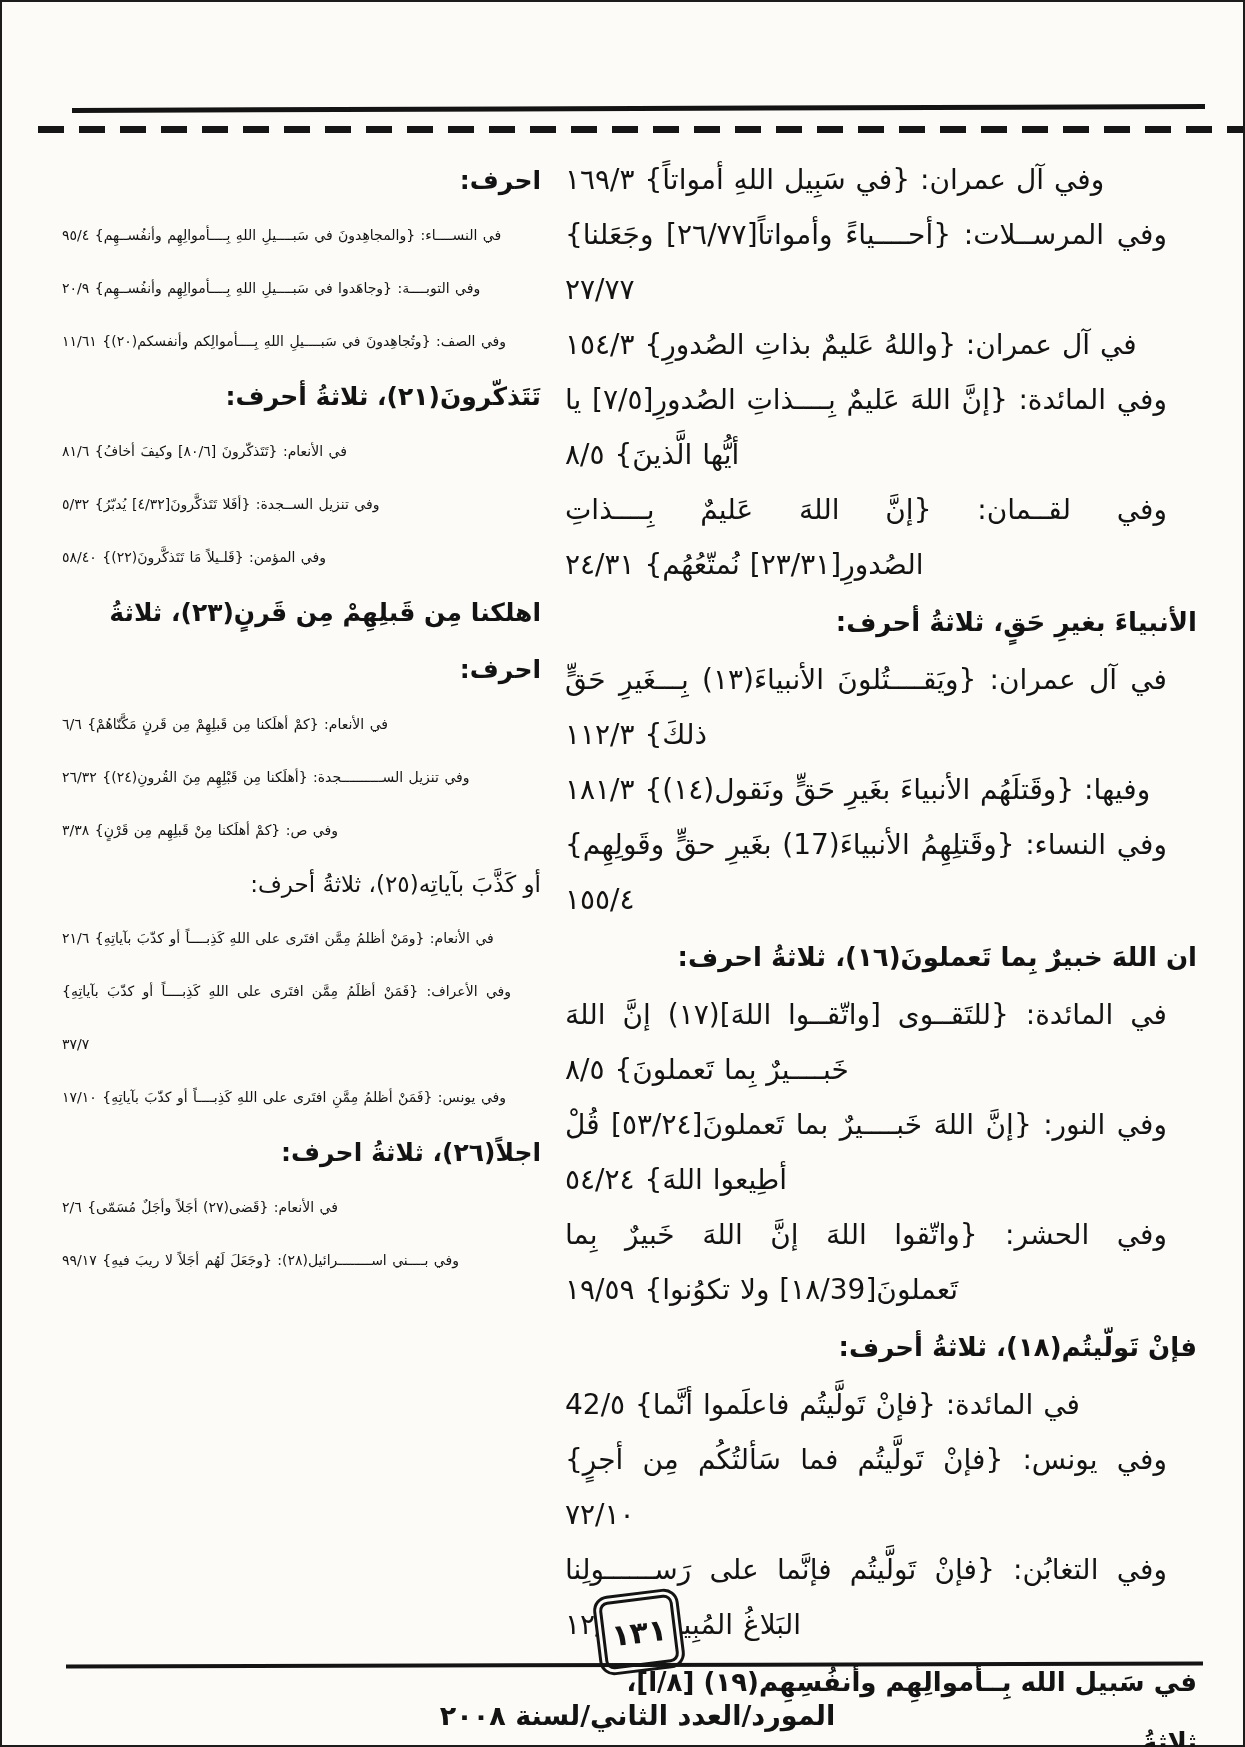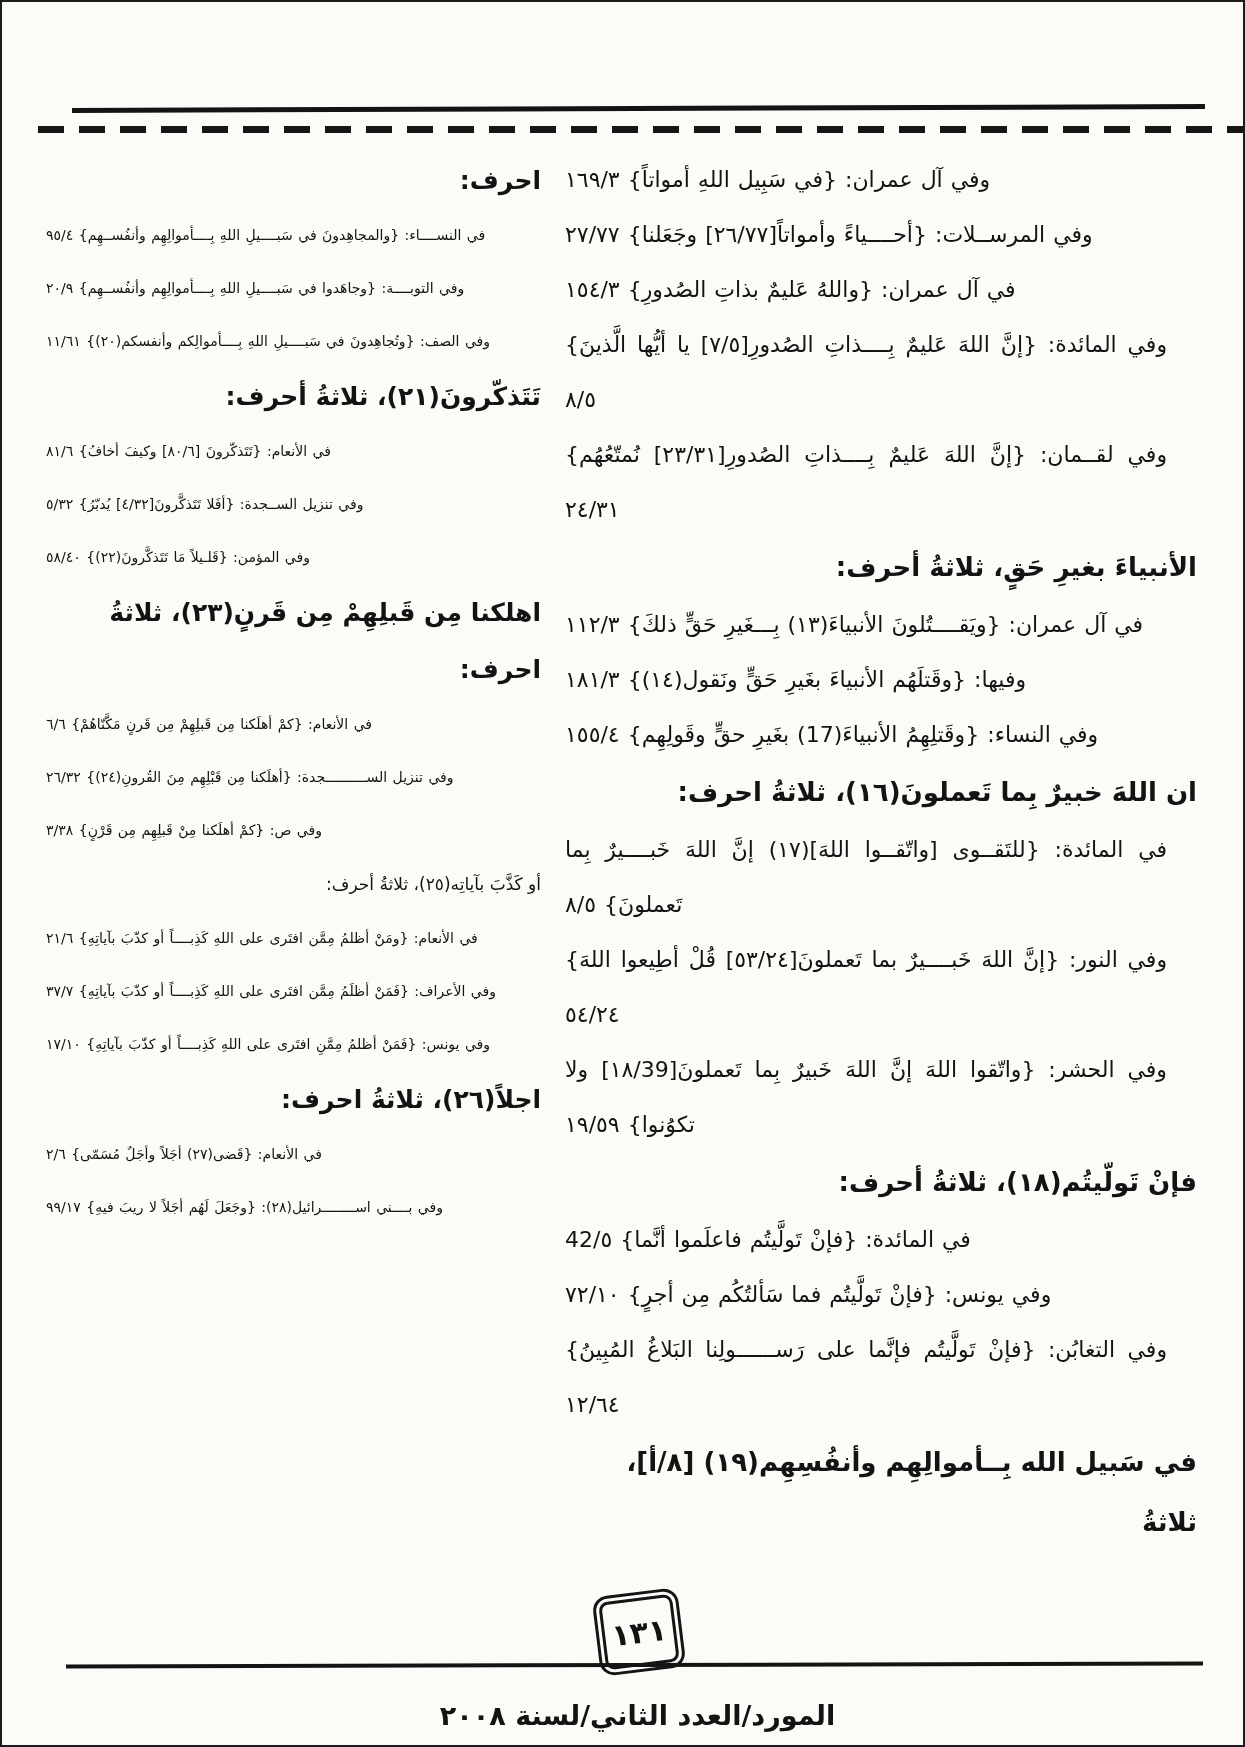--- a/index.html
+++ b/index.html
@@ -21,37 +21,37 @@
   .rule-dashed-top{
     position:absolute;top:126px;left:38px;right:2px;height:7px;
     background:repeating-linear-gradient(90deg,#161616 0 26px,transparent 26px 41px);
   }
   .content{
     position:absolute;top:152px;right:48px;left:46px;bottom:160px;
     display:flex;flex-direction:row;gap:24px;direction:rtl;
   }
   .col{min-width:0;}
   .col-right{width:632px;}
-  .col-left{flex:1;}
+  .col-left{flex:1;margin-left:16px;}
   .col p{margin:0;}
   .entry{
-    font-size:22px;line-height:55px;
+    font-size:28px;line-height:55px;
     text-align:justify;text-align-last:left;
     text-indent:30px;
     word-spacing:1px;
   }
   .col-left .entry{line-height:53px;font-size:14px;}
   .heading{
     font-size:26px;font-weight:bold;line-height:60px;
     text-align:right;text-align-last:right;
     letter-spacing:0;
   }
   .col-left .heading{font-size:25px;line-height:57px;}
   .subheading{
-    font-size:17px;font-weight:normal;line-height:55px;
+    font-size:23px;font-weight:normal;line-height:55px;
     text-align:right;text-align-last:right;
   }
   .page-number-badge{
     position:absolute;top:1592px;left:596px;width:68px;height:62px;
     border:9px double #141414;border-radius:15px;
     transform:rotate(-7deg);
     display:flex;align-items:center;justify-content:center;
     font-size:30px;font-weight:bold;
     background:#fcfbf8;
   }

